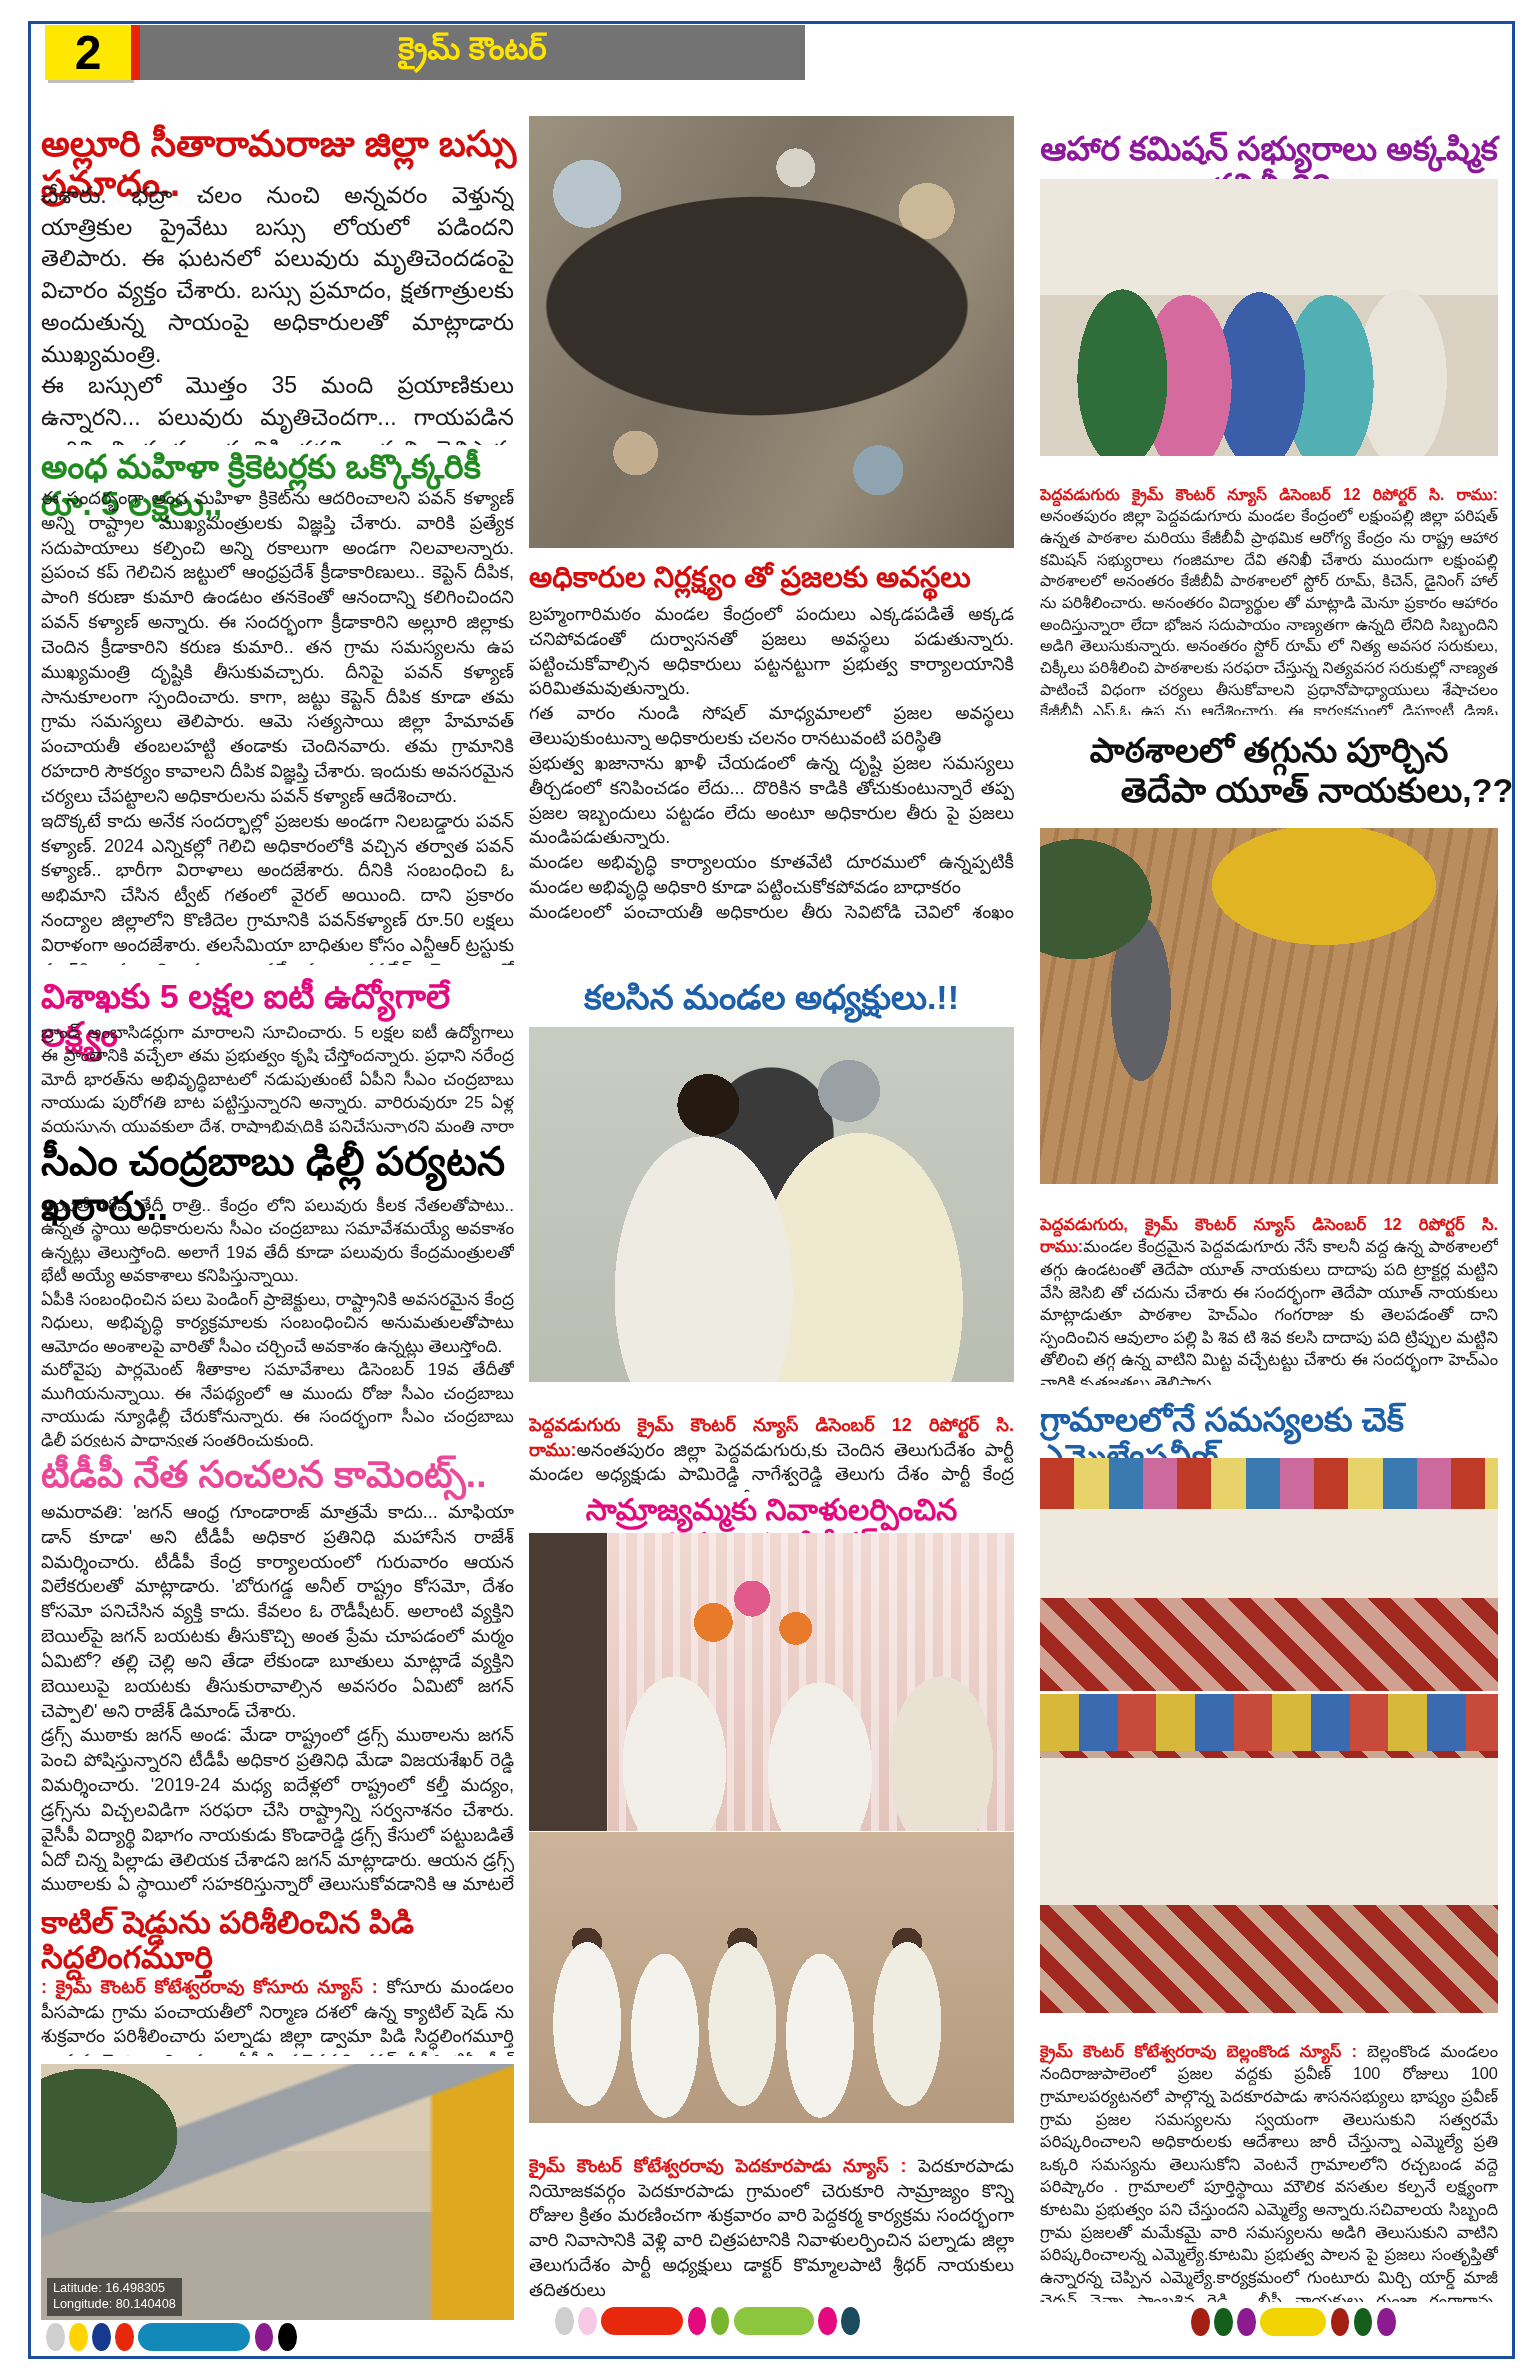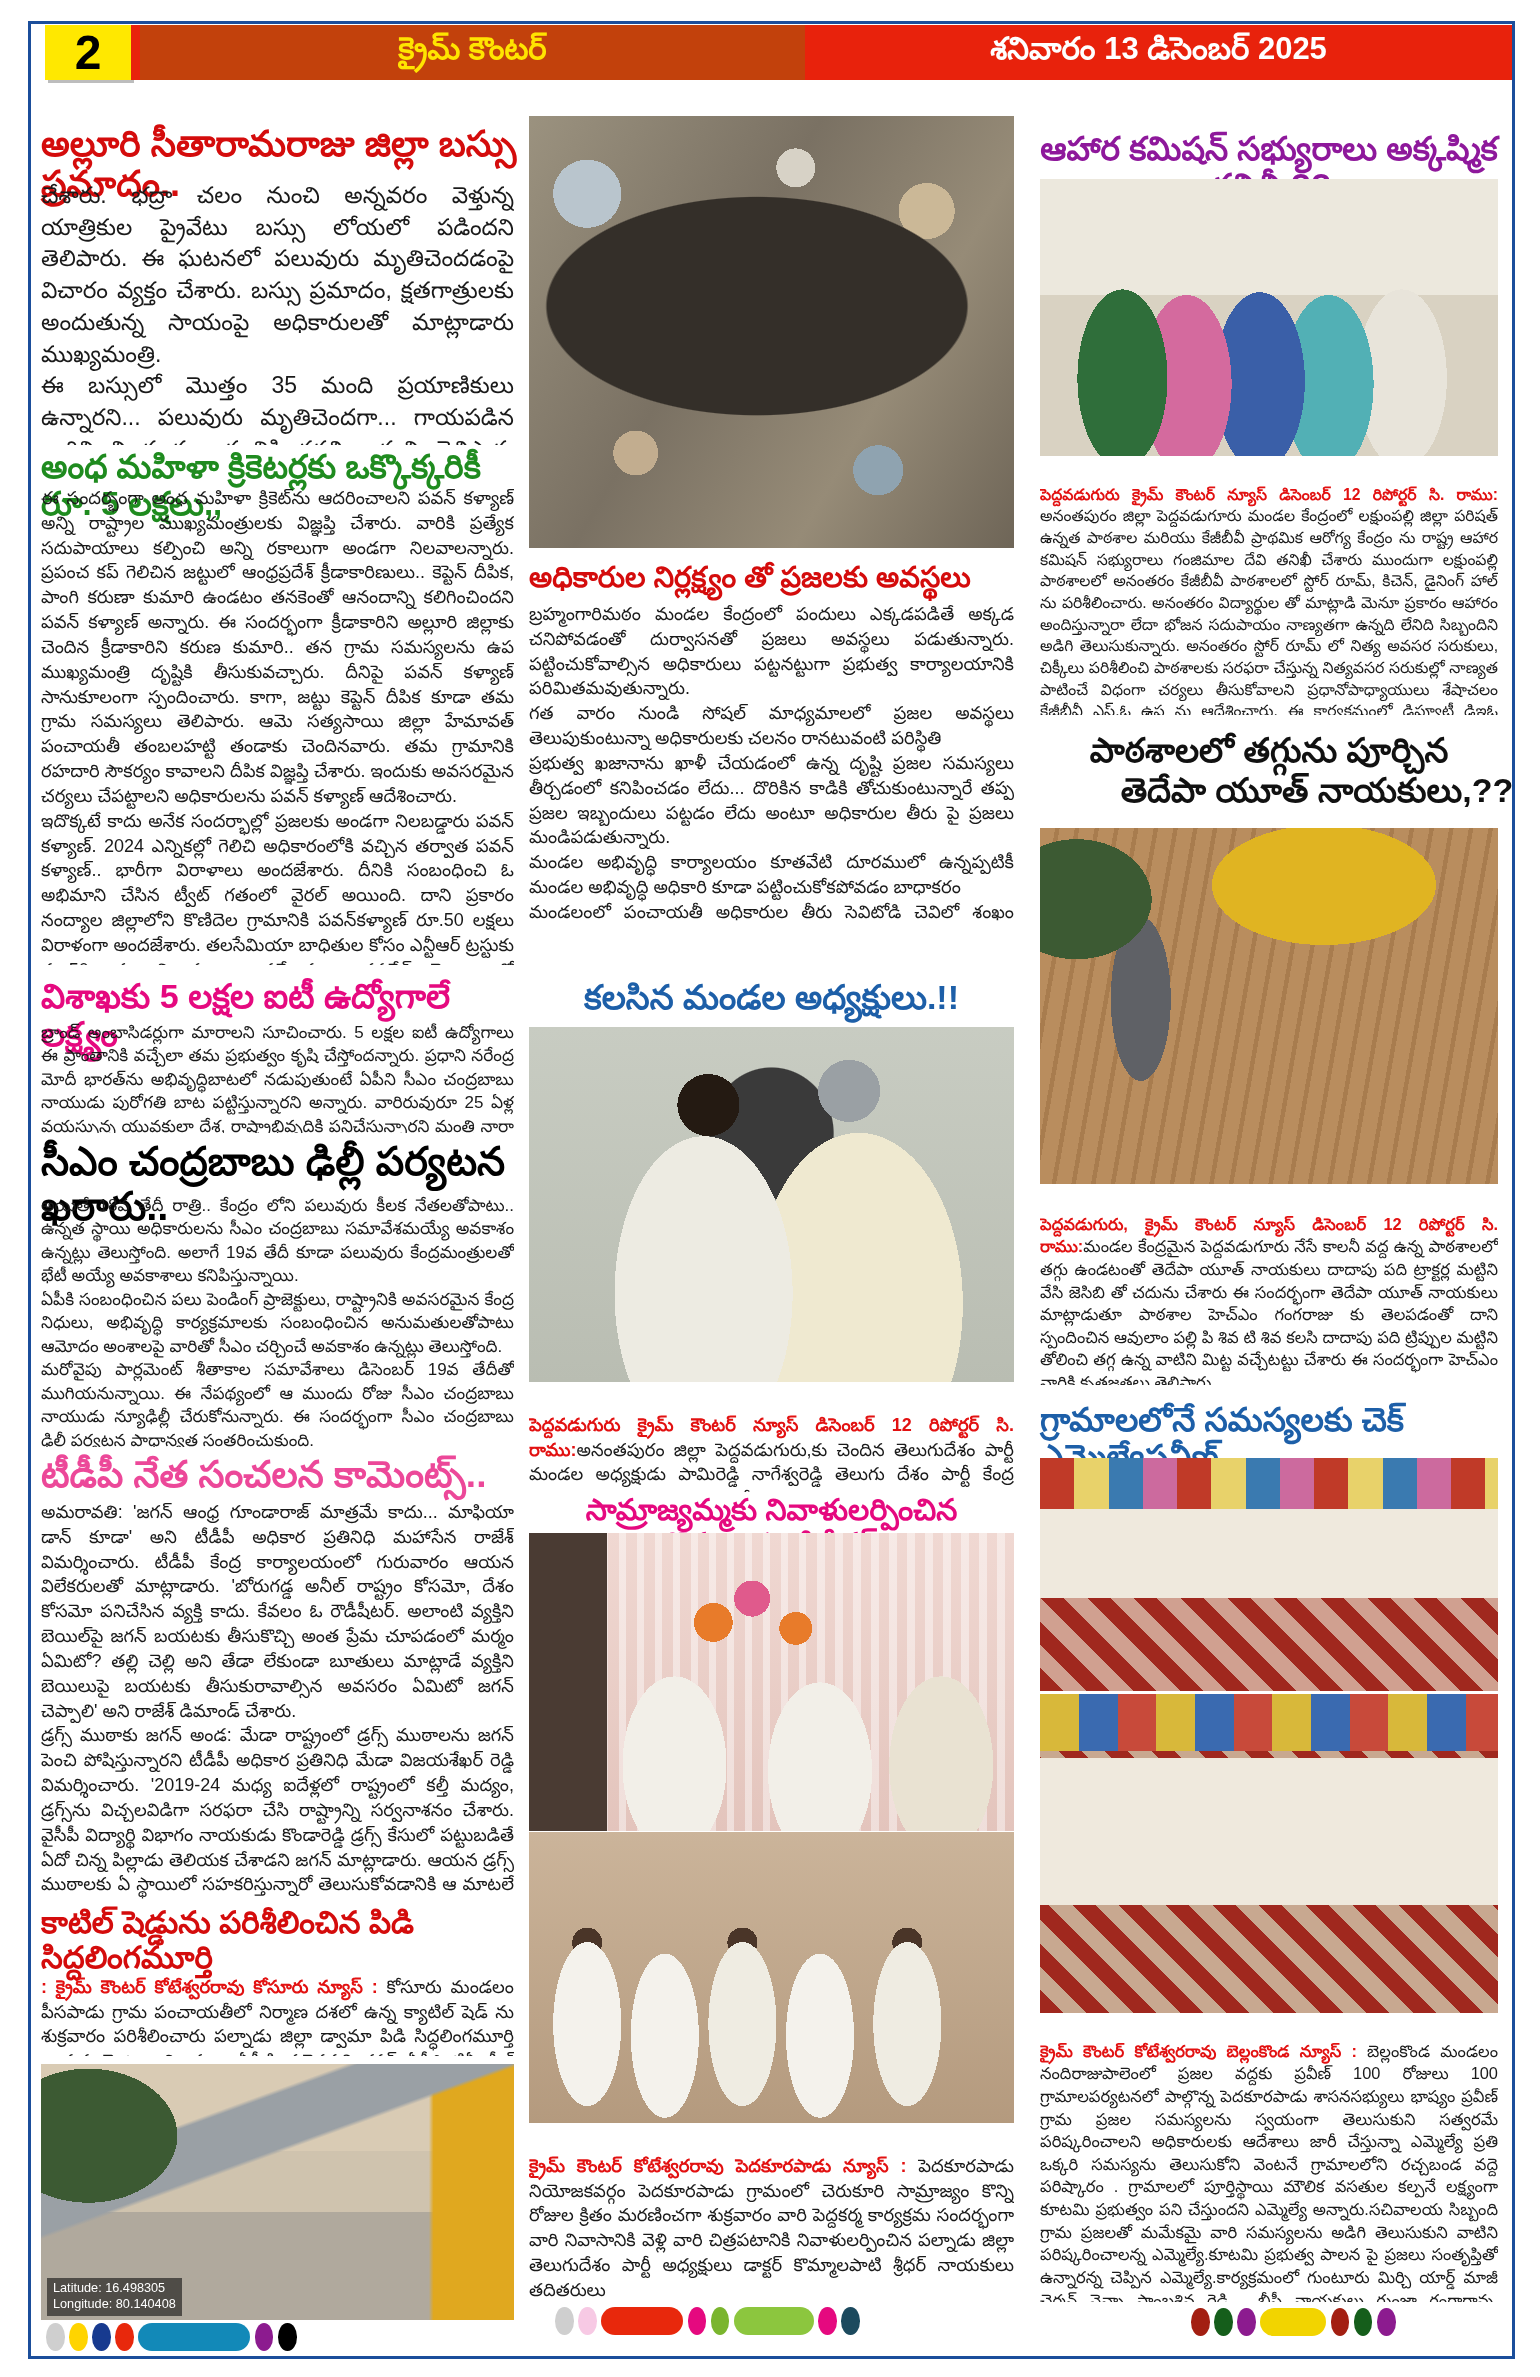--- a/index.html
+++ b/index.html
@@ -2,21 +2,21 @@
 <html style="font-size:12px"><head>
 <meta charset="utf-8">
 <style>
   html,body{margin:0;padding:0;background:#ffffff;}
   .page{position:relative;width:1541px;height:2377px;background:#ffffff;overflow:hidden;
         font-family:"Liberation Sans","DejaVu Sans",sans-serif;}
   .abs{position:absolute;}
   .frame{position:absolute;left:28px;top:21px;width:1481px;height:2332px;border:3px solid #1b4e9b;pointer-events:none;}
   
   .pagenum{background:#ffe800;color:#000;font-weight:bold;font-size:48px;display:flex;align-items:center;justify-content:center;box-shadow:3px 3px 0 #bdbdbd;}
-  .mast-blue{background:#c2410c;color:#ffe400;font-weight:bold;font-size:31px;display:flex;align-items:center;justify-content:center;}
+  .mast-blue{background:#737373;color:#ffe400;font-weight:bold;font-size:31px;display:flex;align-items:center;justify-content:center;}
   .mast-red{background:#e8220c;color:#ffffff;font-weight:bold;font-size:31px;display:flex;align-items:center;justify-content:center;}
   .redstrip{background:#e8220c;}
   
   .hl{font-weight:bold;line-height:1.12;letter-spacing:0;}
   .hl-red{color:#d40c0c;font-size:36px;}
   .hl-green{color:#1f8b1f;font-size:33px;}
   .hl-magenta{color:#e5097f;font-size:34px;}
   .hl-dkgreen{color:#000000;font-size:40px;}
   .hl-black{color:#ec4899;font-size:37px;}
   .hl-blue{color:#1d5fa8;font-size:34px;text-align:center;}
@@ -101,21 +101,20 @@
 </style>
 </head>
 <body>
 
 <div class="page">
   <div class="frame"></div>
 
   <div class="abs pagenum" style="left:45px;top:24.6px;width:86px;height:55px;">2</div>
   <div class="abs redstrip" style="left:131px;top:24.6px;width:9px;height:55px;"></div>
   <div class="abs mast-blue" style="left:140px;top:24.6px;width:665px;height:55px;">క్రైమ్ కౌంటర్</div>
-  <div class="abs mast-red" style="left:805px;top:24.6px;width:707px;height:55px;">శనివారం 13 డిసెంబర్ 2025</div>
 
   <div class="abs hl hl-red" style="left:41px;top:124px;width:477px;height:48px;">అల్లూరి సీతారామరాజు జిల్లా బస్సు ప్రమాదం..</div>
   <div class="abs bt" style="left:41px;top:180px;width:473px;height:265px;">చేశారు. భద్రా చలం నుంచి అన్నవరం వెళ్తున్న యాత్రికుల ప్రైవేటు బస్సు లోయలో పడిందని తెలిపారు. ఈ ఘటనలో పలువురు మృతిచెందడంపై విచారం వ్యక్తం చేశారు. బస్సు ప్రమాదం, క్షతగాత్రులకు అందుతున్న సాయంపై అధికారులతో మాట్లాడారు ముఖ్యమంత్రి.
 ఈ బస్సులో మొత్తం 35 మంది ప్రయాణికులు ఉన్నారని... పలువురు మృతిచెందగా... గాయపడిన వారిని చింతూరు ఆస్పత్రికి తరలించామని తెలిపారు అధికారులు. తీవ్రంగా గాయపడిన వారిని మెరుగైన వైద్య చికిత్స కోసం ఇతర ఆస్పత్రులకు తరలిస్తున్నట్లు అధికారులు వివరించారు. ఉన్నతాధికారులు తక్షణం ఘటనా స్థలానికి వెళ్లి సహాయక చర్యలు చేపట్టాలని సీఎం ఆదేశాలు జారీ చేశారు. అన్ని శాఖలు సమన్వయంతో పనిచేయాలని.. బాధితులకు మెరుగైన వైద్యం అందేలా చూడాలని సీఎం చంద్రబాబు ఆదేశించారు.</div>
 
   <div class="abs hl hl-green" style="left:41px;top:449px;width:477px;height:39px;">అంధ మహిళా క్రికెటర్లకు ఒక్కొక్కరికీ రూ. 5 లక్షలు,,</div>
   <div class="abs bt" style="left:41px;top:486px;width:473px;height:479px;font-size:18px;">ఈ సందర్భంగా అంధ మహిళా క్రికెట్‌ను ఆదరించాలని పవన్ కళ్యాణ్ అన్ని రాష్ట్రాల ముఖ్యమంత్రులకు విజ్ఞప్తి చేశారు. వారికి ప్రత్యేక సదుపాయాలు కల్పించి అన్ని రకాలుగా అండగా నిలవాలన్నారు. ప్రపంచ కప్ గెలిచిన జట్టులో ఆంధ్రప్రదేశ్ క్రీడాకారిణులు.. కెప్టెన్ దీపిక, పాంగి కరుణా కుమారి ఉండటం తనకెంతో ఆనందాన్ని కలిగించిందని పవన్ కళ్యాణ్ అన్నారు. ఈ సందర్భంగా క్రీడాకారిని అల్లూరి జిల్లాకు చెందిన క్రీడాకారిని కరుణ కుమారి.. తన గ్రామ సమస్యలను ఉప ముఖ్యమంత్రి దృష్టికి తీసుకువచ్చారు. దీనిపై పవన్ కళ్యాణ్ సానుకూలంగా స్పందించారు. కాగా, జట్టు కెప్టెన్ దీపిక కూడా తమ గ్రామ సమస్యలు తెలిపారు. ఆమె సత్యసాయి జిల్లా హేమావత్ పంచాయతీ తంబలహట్టి తండాకు చెందినవారు. తమ గ్రామానికి రహదారి సౌకర్యం కావాలని దీపిక విజ్ఞప్తి చేశారు. ఇందుకు అవసరమైన చర్యలు చేపట్టాలని అధికారులను పవన్ కళ్యాణ్ ఆదేశించారు.
 ఇదొక్కటే కాదు అనేక సందర్భాల్లో ప్రజలకు అండగా నిలబడ్డారు పవన్ కళ్యాణ్. 2024 ఎన్నికల్లో గెలిచి అధికారంలోకి వచ్చిన తర్వాత పవన్ కళ్యాణ్.. భారీగా విరాళాలు అందజేశారు. దీనికి సంబంధించి ఓ అభిమాని చేసిన ట్వీట్ గతంలో వైరల్ అయింది. దాని ప్రకారం నంద్యాల జిల్లాలోని కొణిదెల గ్రామానికి పవన్‌కళ్యాణ్ రూ.50 లక్షలు విరాళంగా అందజేశారు. తలసేమియా బాధితుల కోసం ఎన్టీఆర్ ట్రస్టుకు రూ.50 లక్షలు విరాళంగా అందజేశారు. ఆంధ్రప్రదేశ్, తెలంగాణల్లో వరదలు సంభవించిన సమయంలోనూ రెండు తెలుగు రాష్ట్రాలకూ రూ.6 కోట్లు విరాళంగా అందజేశారు. ఇలా మరెన్నో సందర్భాల్లో పవన్ కళ్యాణ్ తన సొంత డబ్బులతో సహాయం చేసి ఎందరికో ఆదర్శంగా నిలుస్తున్నారు.</div>
 
   <div class="abs hl hl-magenta" style="left:41px;top:977px;width:477px;height:42px;">విశాఖకు 5 లక్షల ఐటీ ఉద్యోగాలే లక్ష్యం</div>

